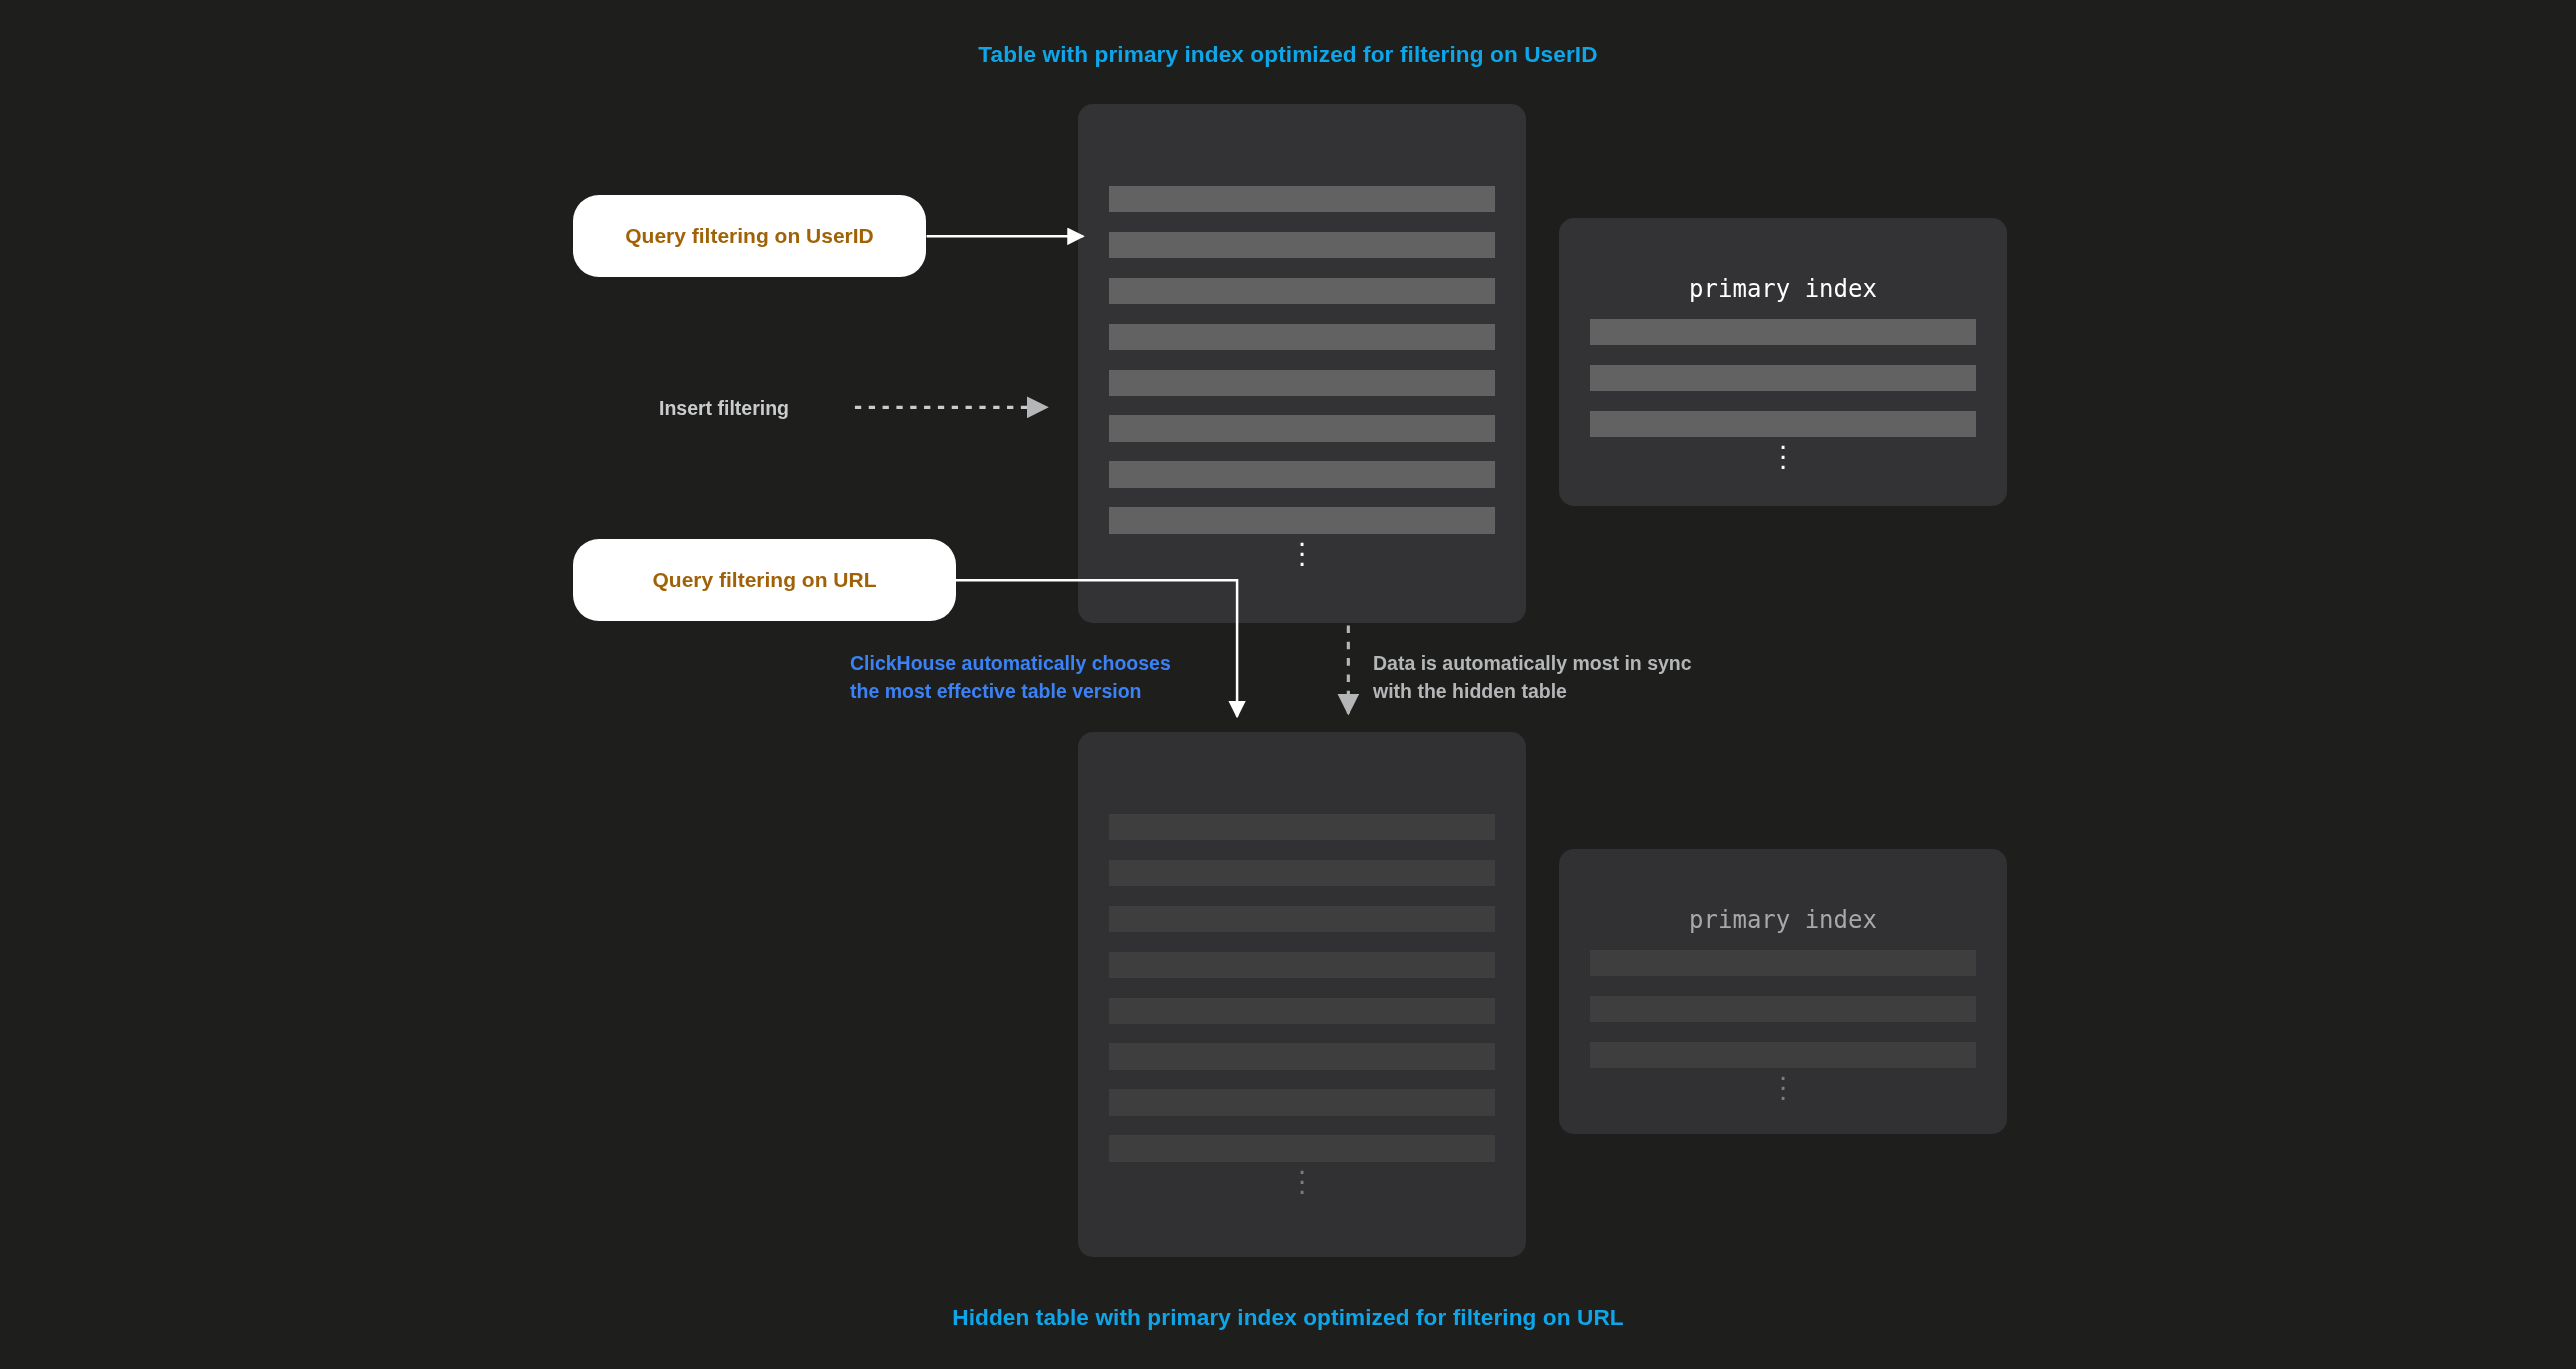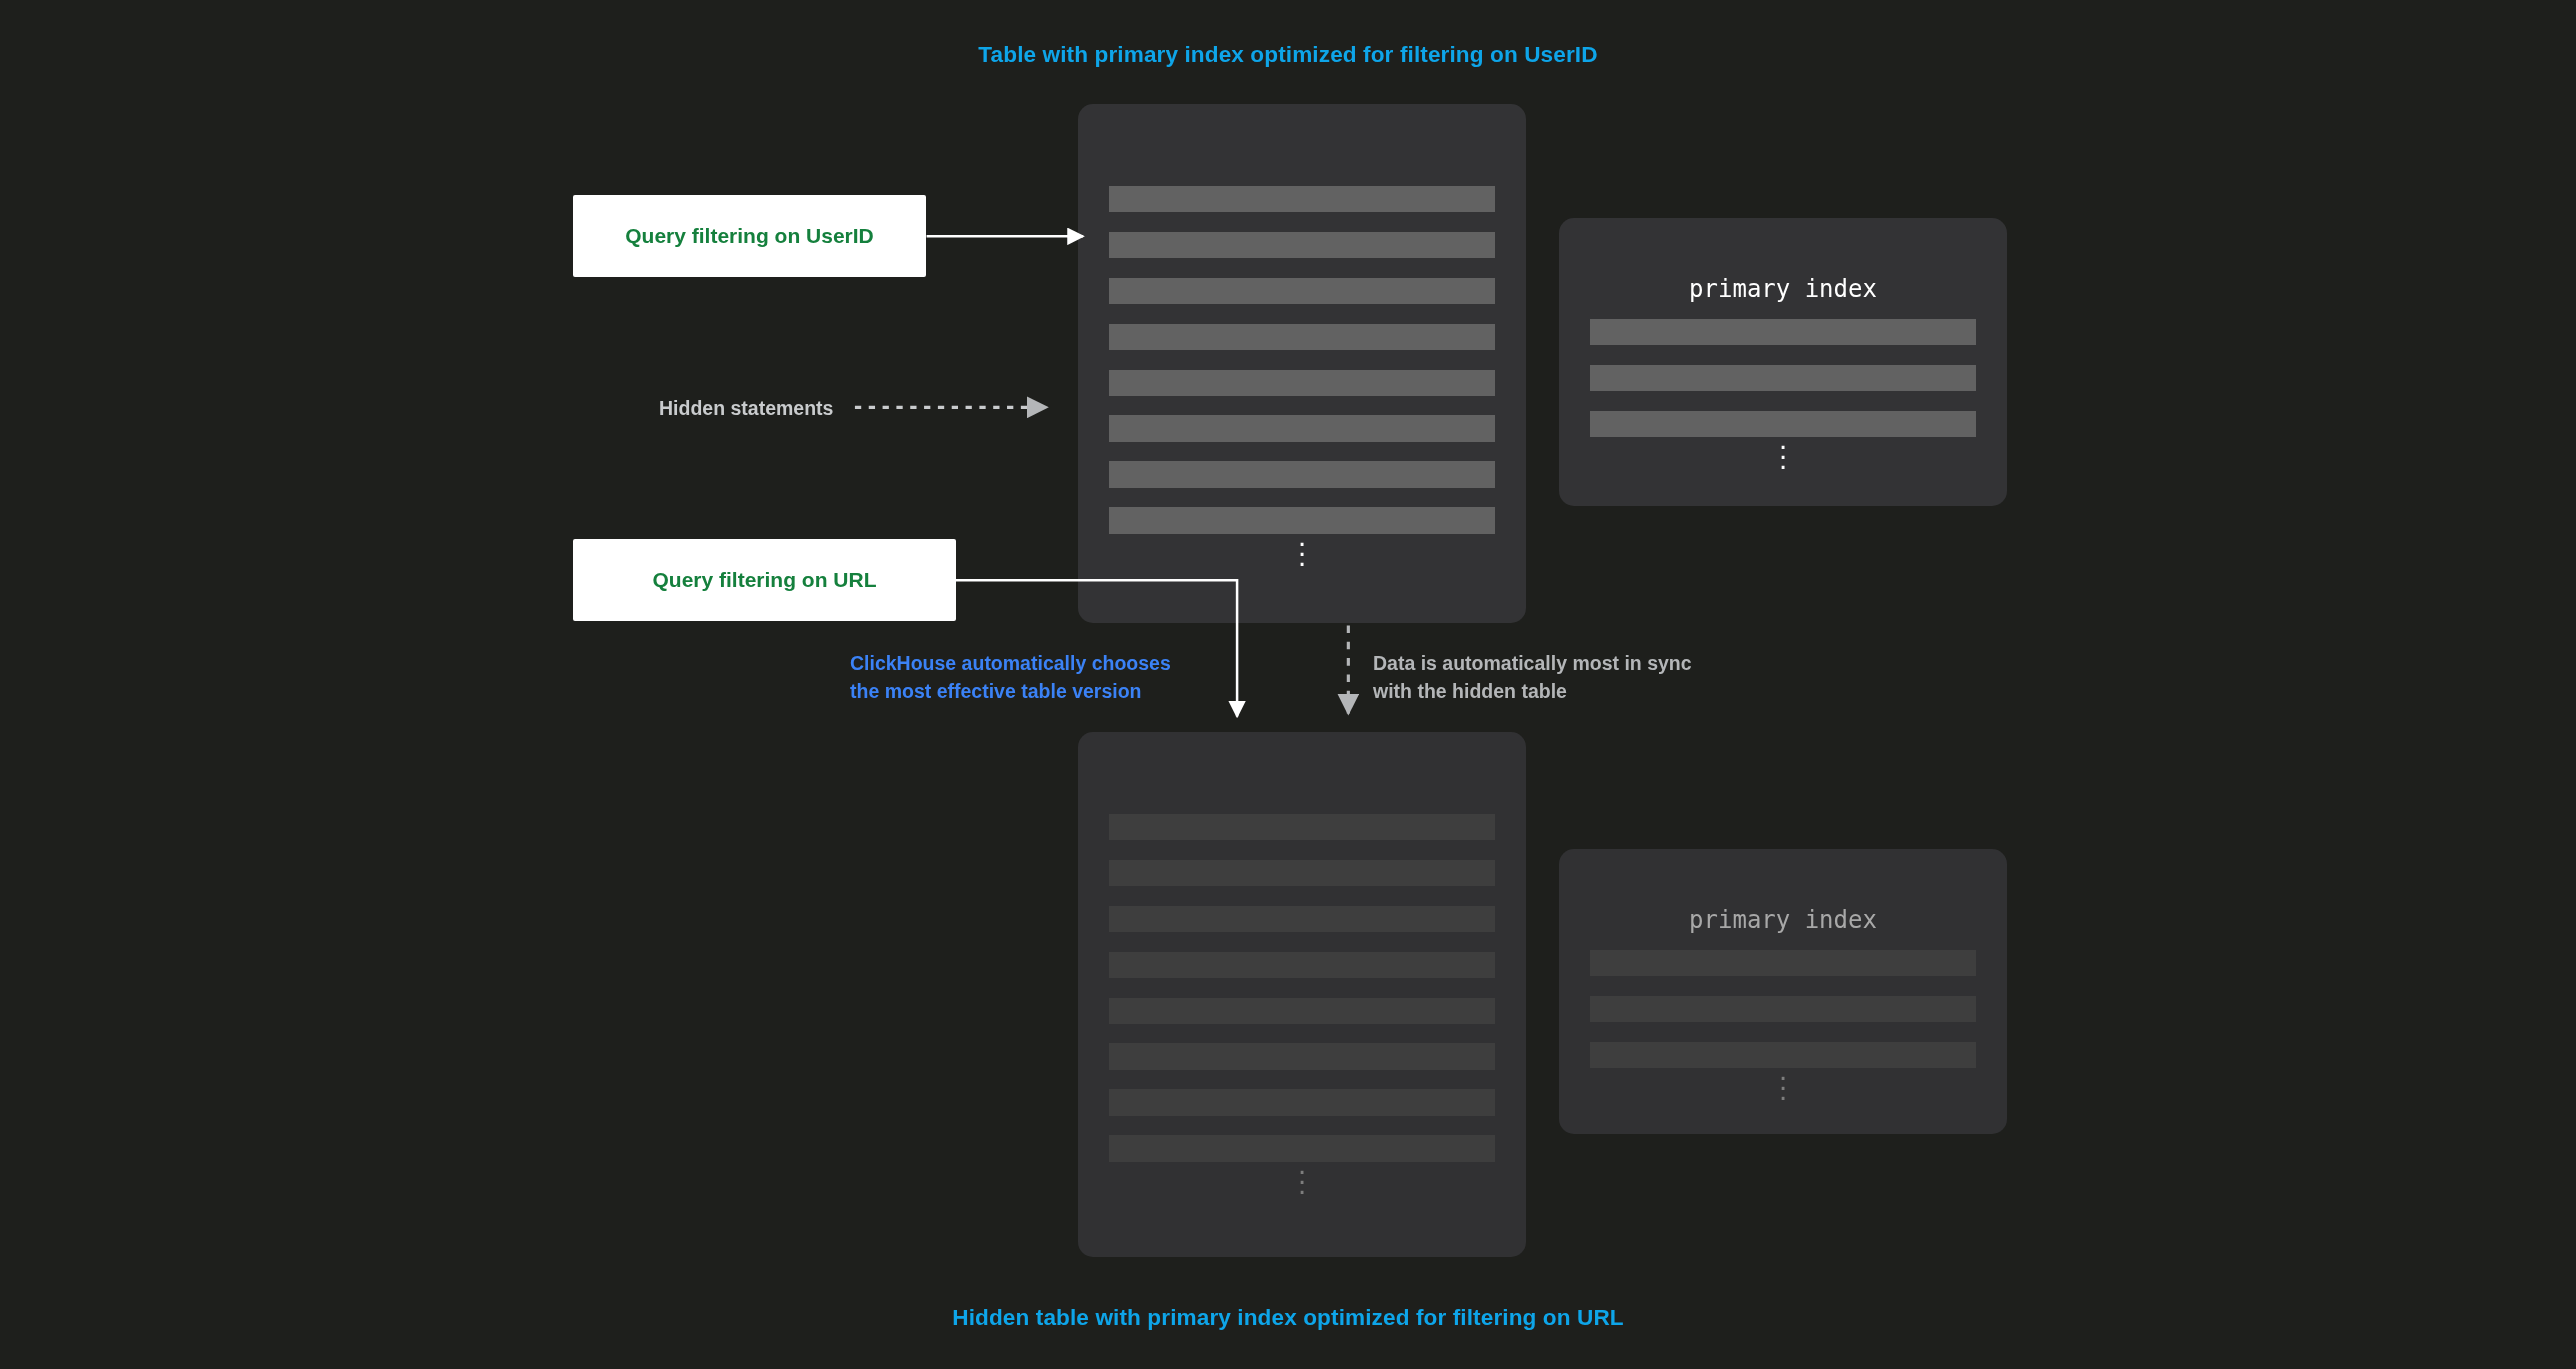--- a/index.html
+++ b/index.html
@@ -77,25 +77,25 @@
     letter-spacing: 0;
     font-family: "Liberation Sans", sans-serif;
   }
   .vdots span { display: block; }
   .vdots.dim { color: #7d7d7d; }
 
   
   .callout {
     position: absolute;
     background: #ffffff;
-    border-radius: 2px;
+    border-radius: 26px;
     display: flex;
     align-items: center;
     justify-content: center;
-    color: #15803d;
+    color: #a16207;
     font-size: 21px;
     font-weight: bold;
     white-space: nowrap;
     box-sizing: border-box;
   }
 
   
   .annot {
     position: absolute;
     font-size: 19.5px;
@@ -193,21 +193,21 @@
       <span>·</span>
         <span>·</span>
         <span>·</span>
     </div>
   </div>
 
   <div class="callout" id="callout-userid" style="left:573px; top:195px; width:353px; height:82px;">Query filtering on UserID</div>
 
   <div class="callout" id="callout-url" style="left:573px; top:539px; width:383px; height:82px;">Query filtering on URL</div>
 
-  <div class="label-insert" id="label-insert" style="left:659px; top:397px;">Hidden statements</div>
+  <div class="label-insert" id="label-insert" style="left:659px; top:397px;">Insert filtering</div>
 
   <div class="annot light" id="annot-chooses" style="left:850px; top:650px; width:377px;">ClickHouse automatically chooses
 the most effective table version</div>
 
   <div class="annot muted" id="annot-sync" style="left:1373px; top:650px; width:377px;">Data is automatically most in sync
 with the hidden table</div>
 
   <svg id="connectors" viewBox="0 0 4098 2178">
     <defs>
       <marker id="arrow-white" viewBox="0 0 10 10" refX="9" refY="5" markerWidth="7" markerHeight="7" orient="auto-start-reverse">

